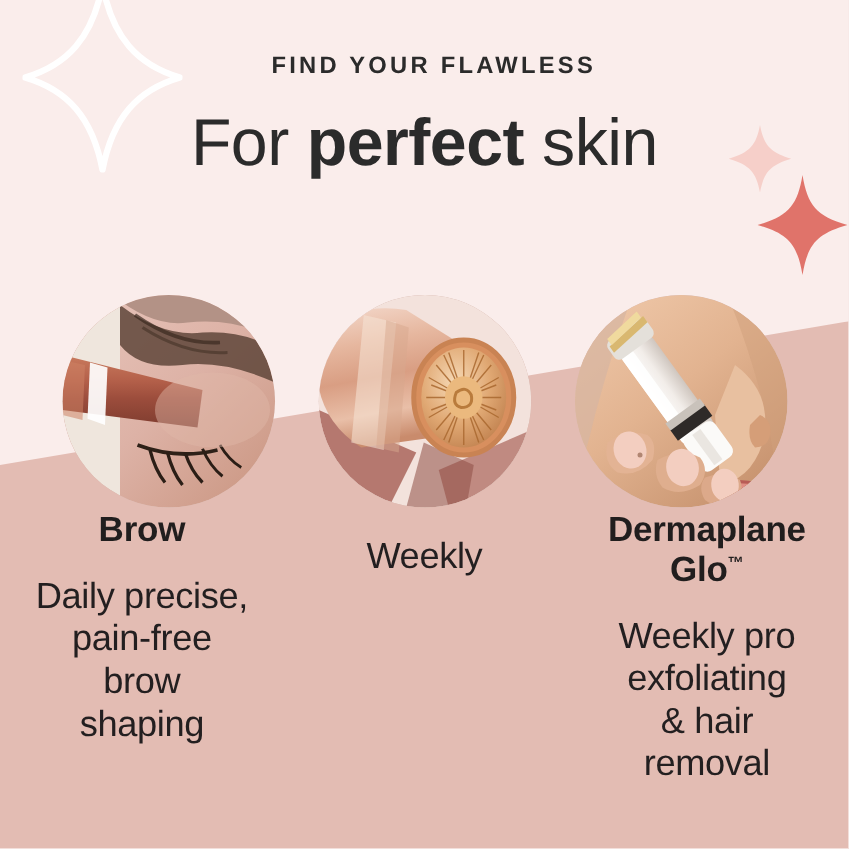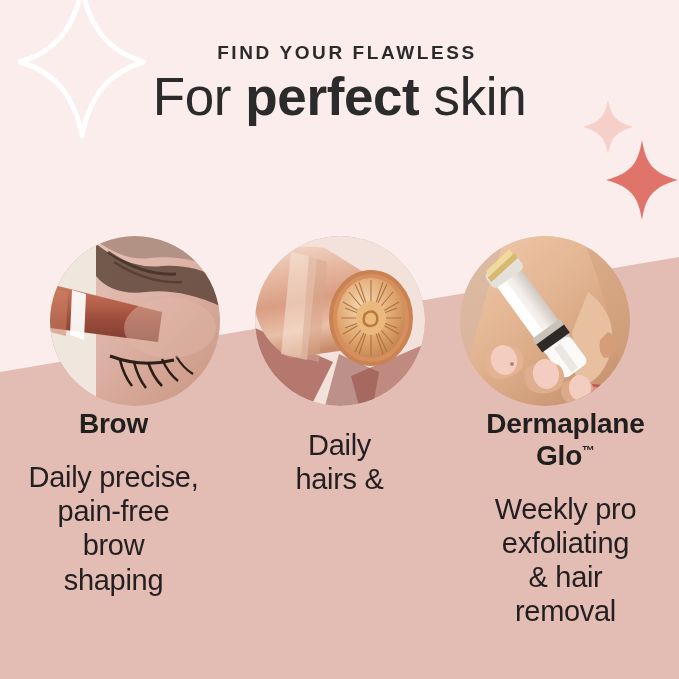--- a/index.html
+++ b/index.html
@@ -77,21 +77,21 @@
   .kicker {
     margin-top: 42px;
     font-size: 19px;
     font-weight: bold;
     letter-spacing: 2.6px;
     color: #2B2B2B;
     line-height: 1.2;
     margin-left: 15px;
   }
   .headline {
-    margin-top: 2px;
+    margin-top: 20px;
     font-size: 53px;
     line-height: 1.14;
     color: #2B2B2B;
     font-weight: 300;
     letter-spacing: -0.4px;
   }
   .headline .hl-light { font-weight: 300; }
   .headline .hl-bold  { font-weight: 700; }
   .headline .hl-line  { display: block; white-space: nowrap; }
 
@@ -341,22 +341,21 @@
       <div class="col-desc">
         <span>Daily precise,</span>
         <span>pain-free</span>
         <span>brow</span>
         <span>shaping</span>
       </div>
     </div>
 
     <div class="column">
       <div class="col-desc">
-        <span>Daily</span>
-        <span>hairs &amp;</span>
+        <span>Weekly</span>
       </div>
     </div>
 
     <div class="column">
       <div class="col-label">
         <span>Dermaplane</span><br>
         <span>Glo</span><span class="tm">™</span>
       </div>
       <div class="col-desc">
         <span>Weekly pro</span>

